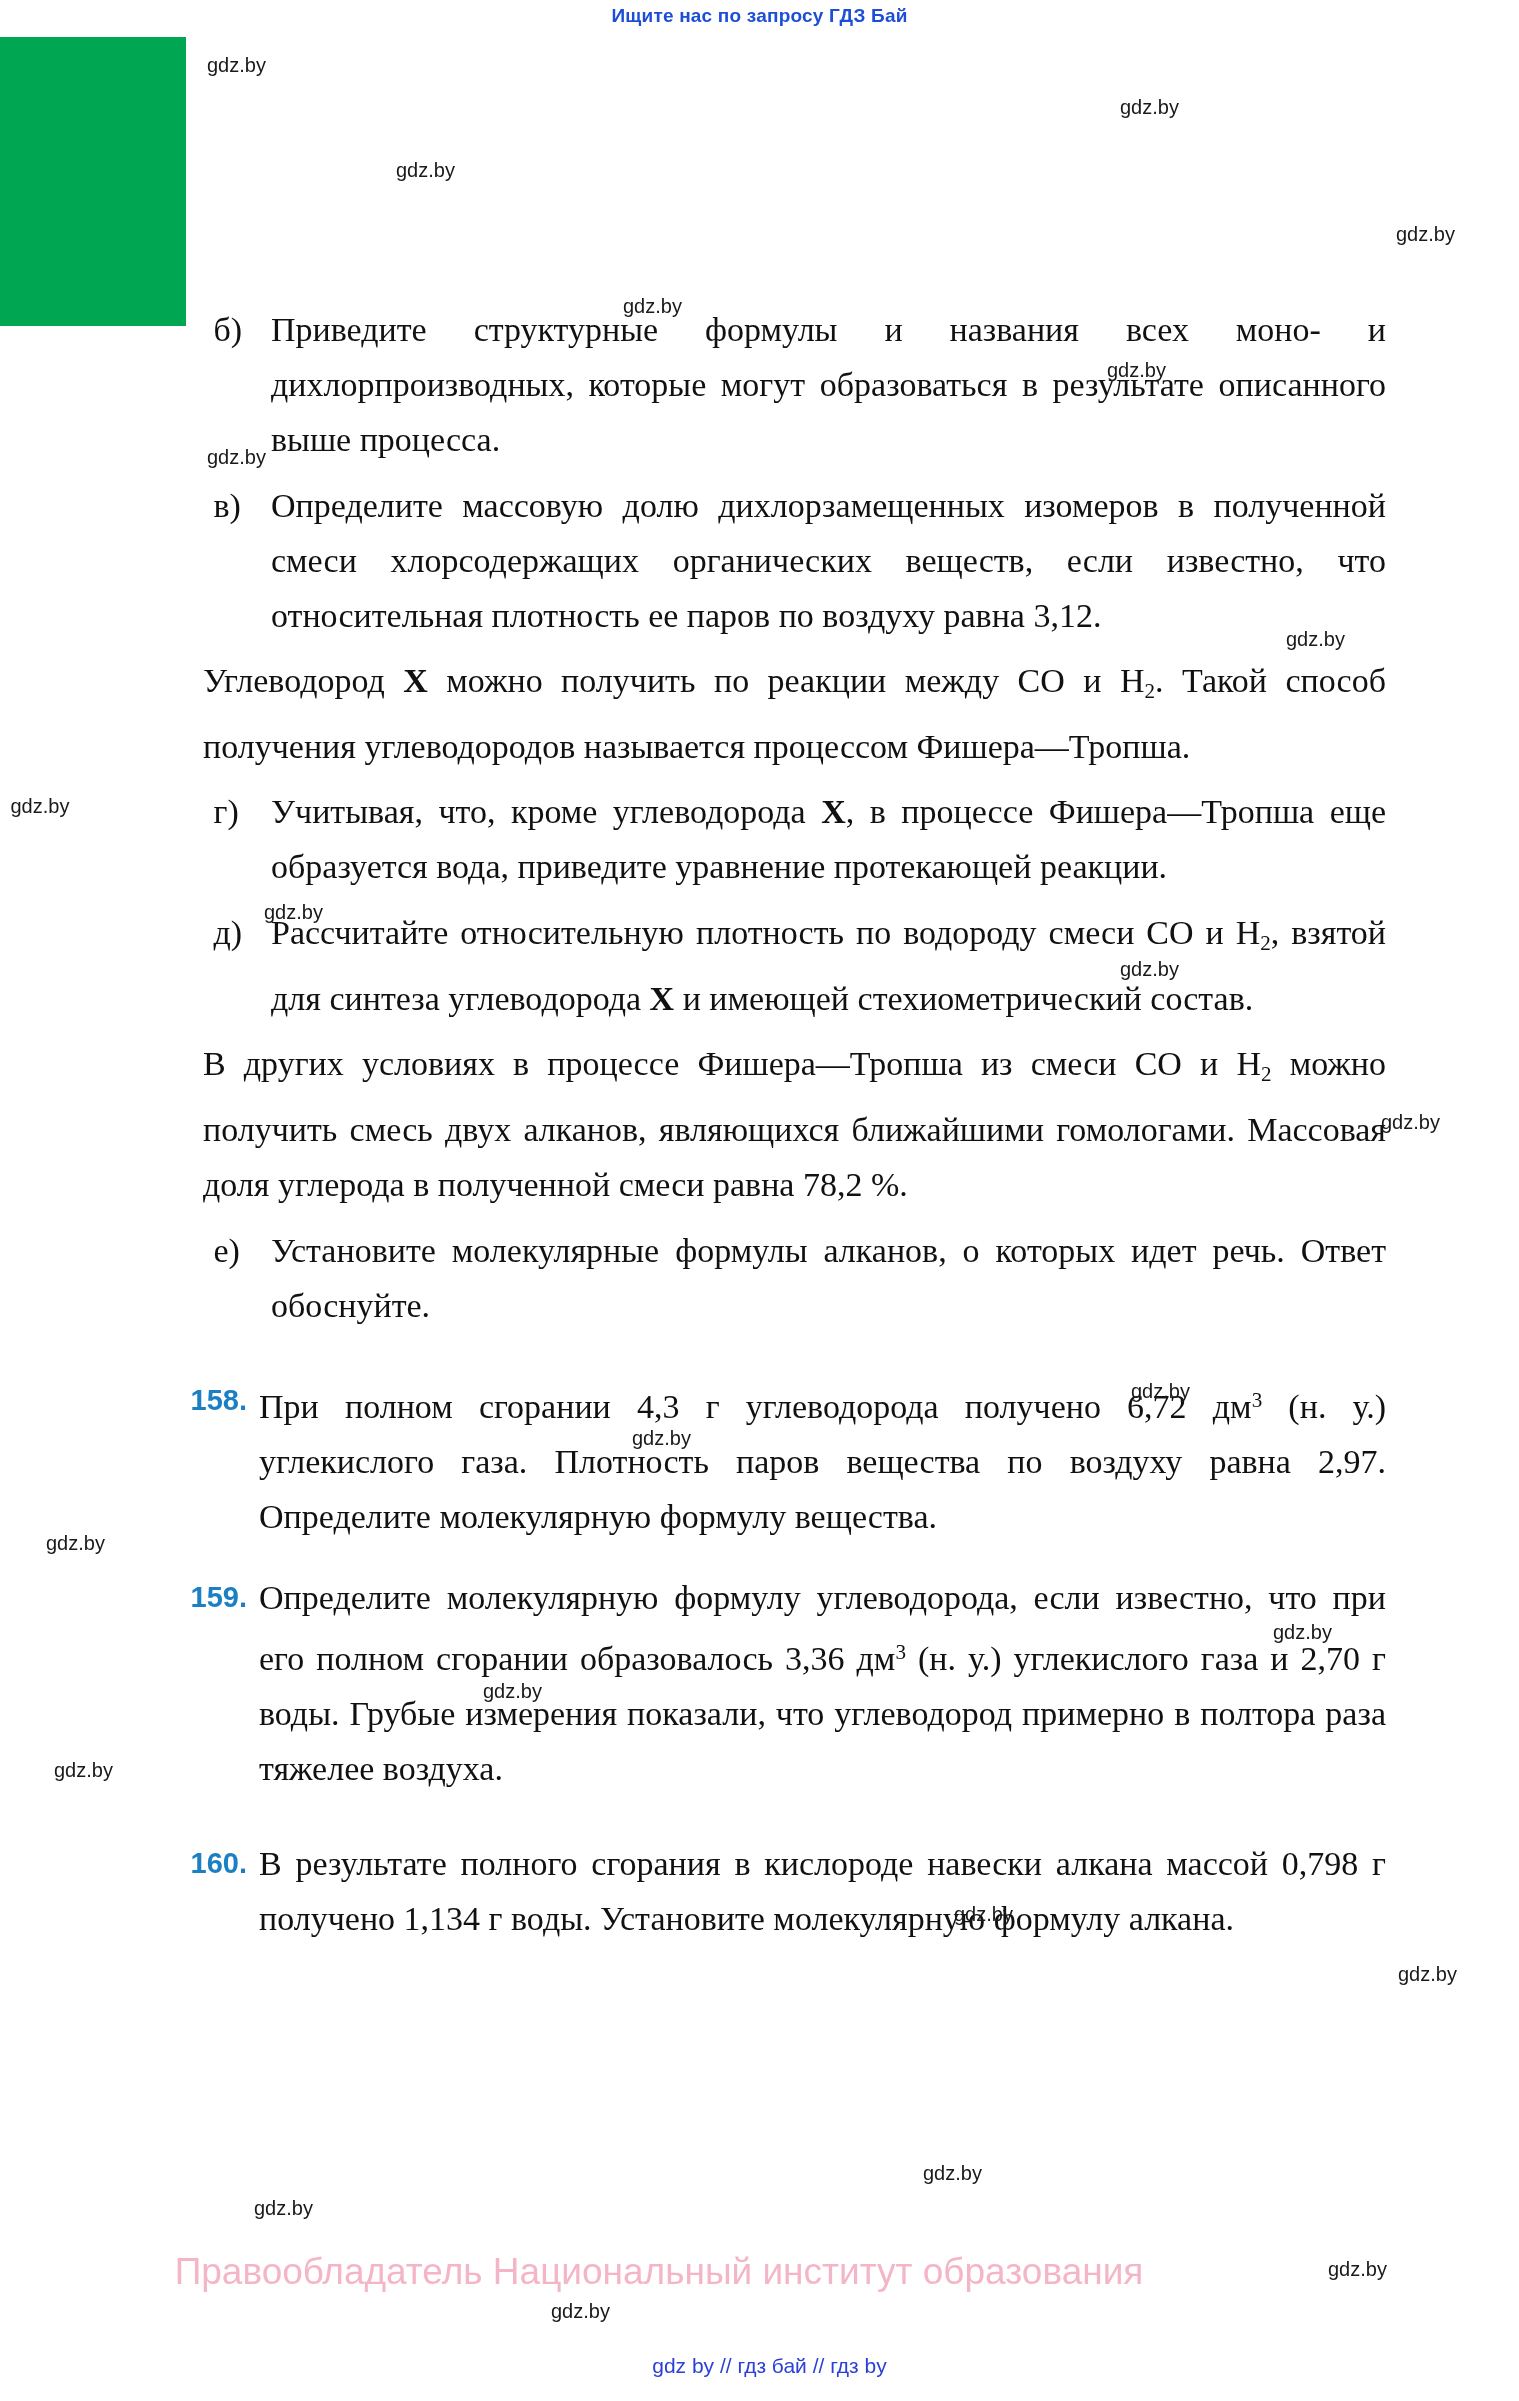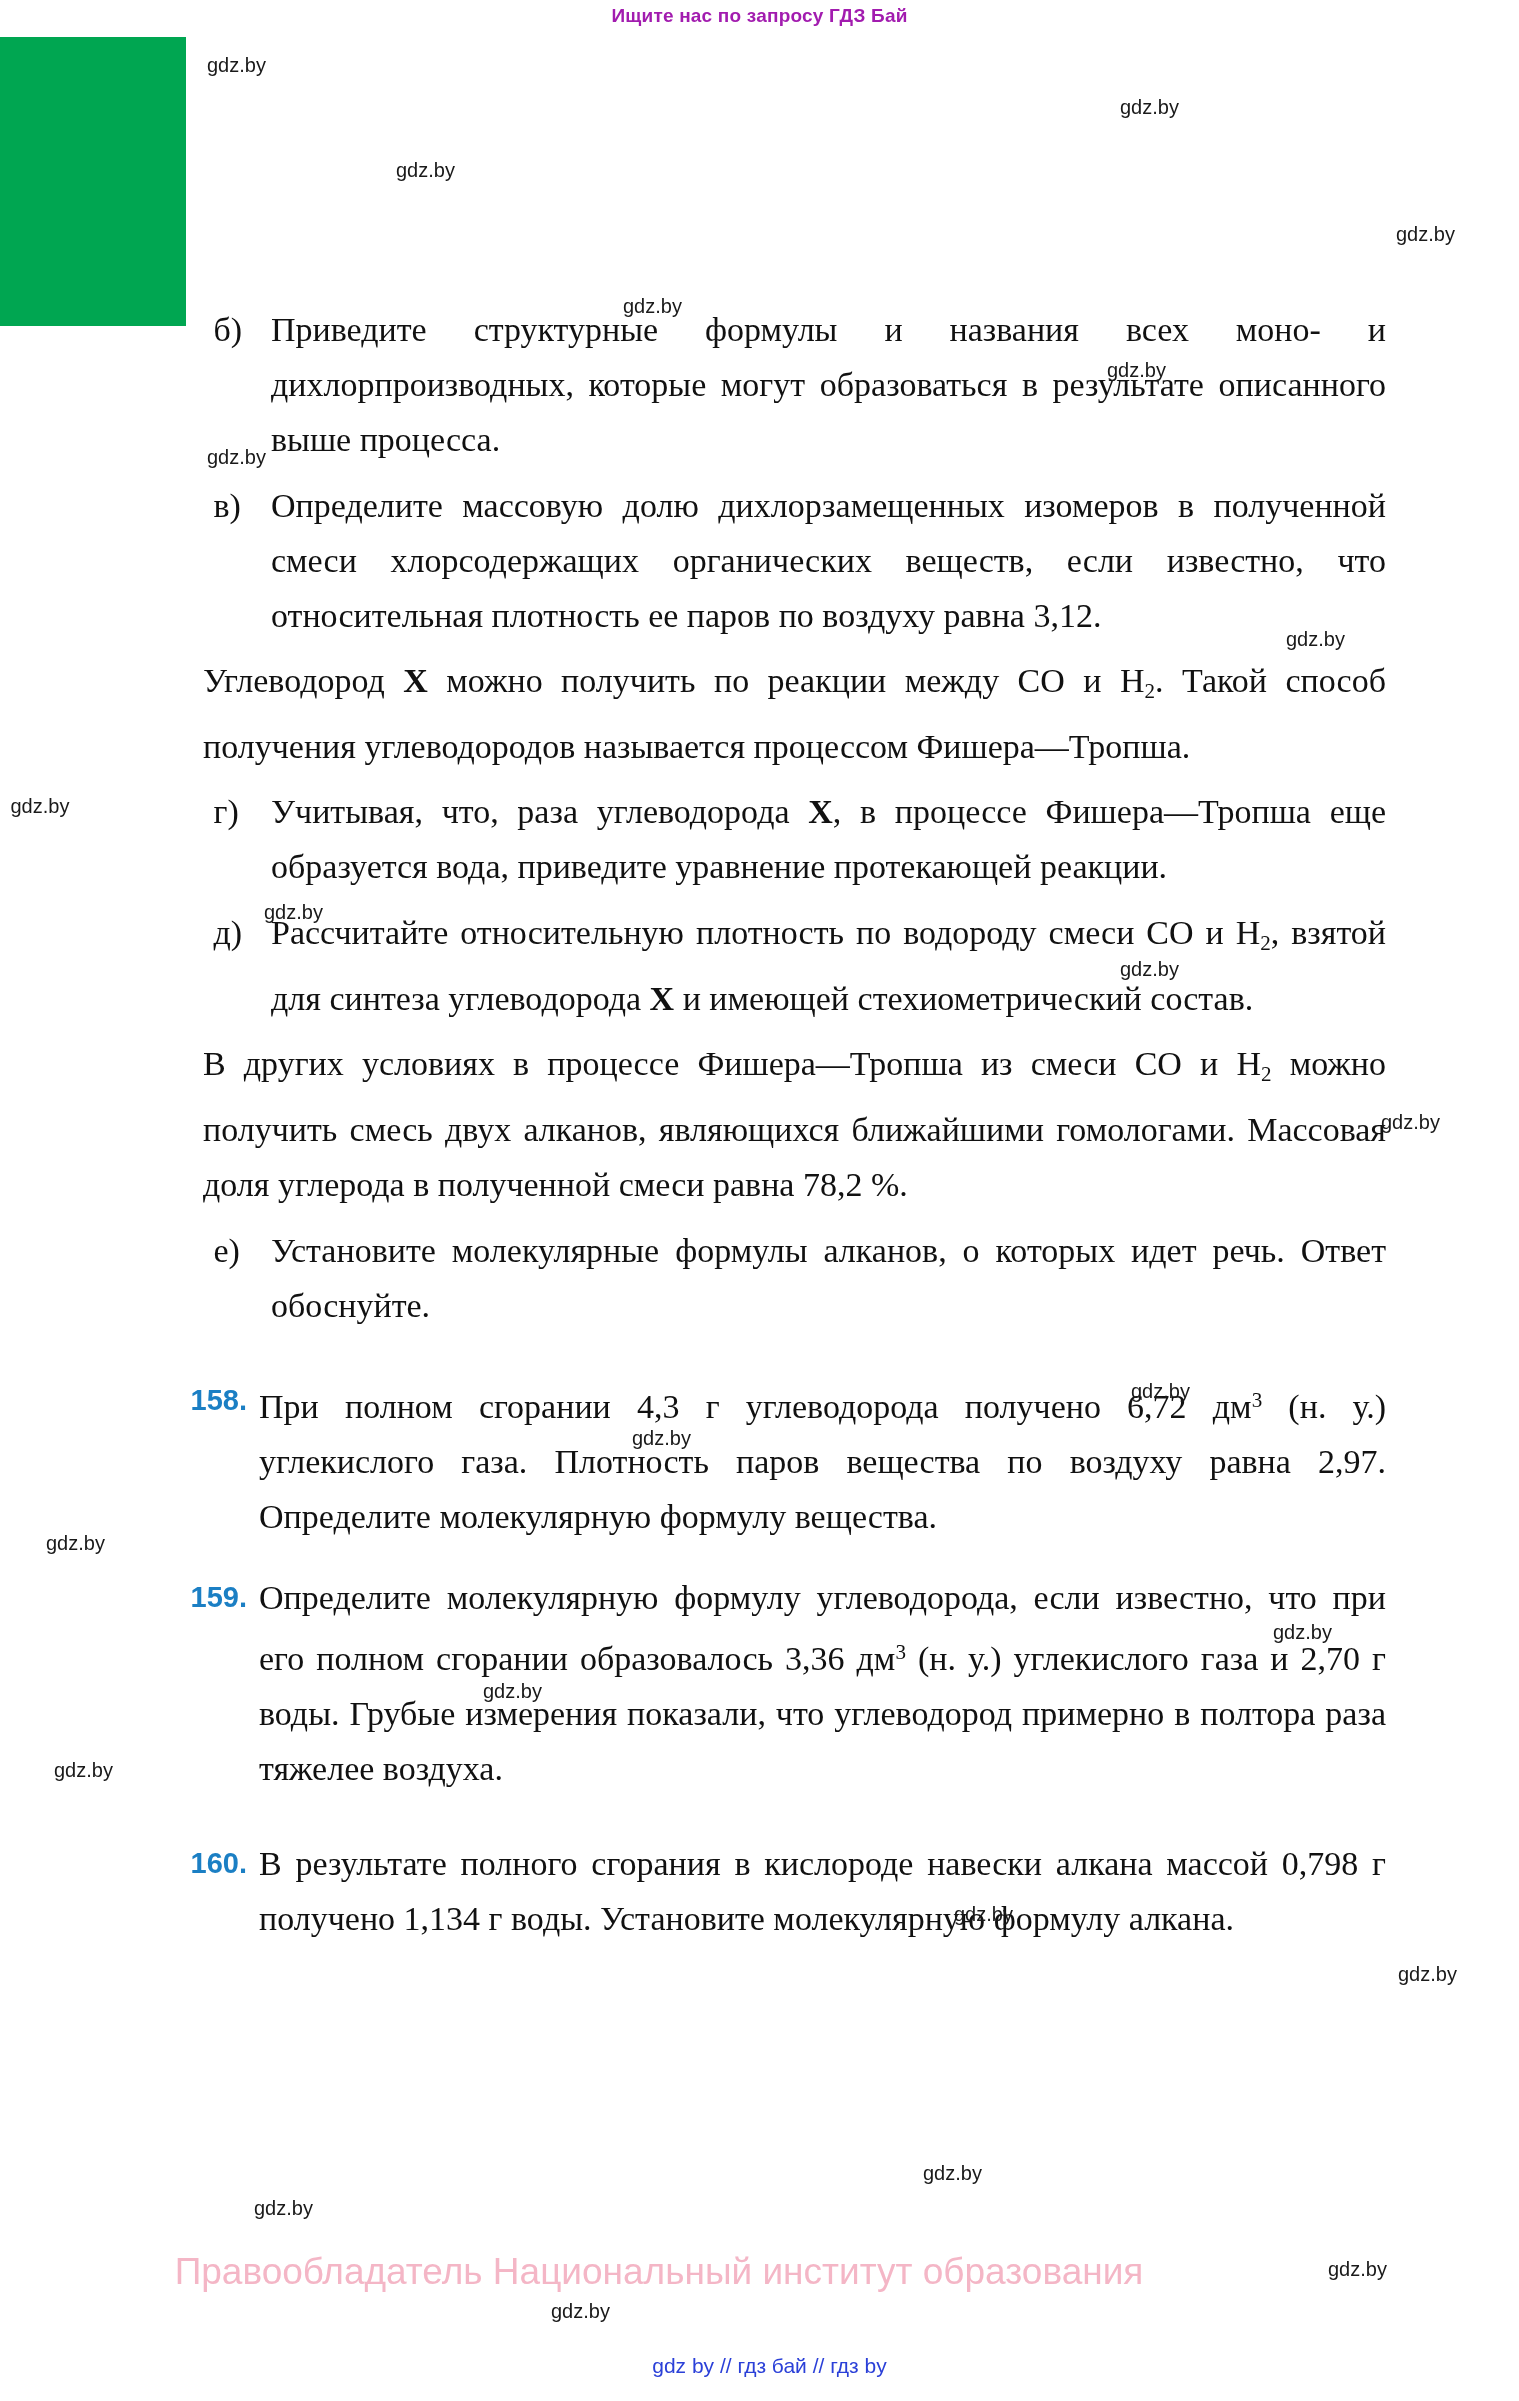--- a/index.html
+++ b/index.html
@@ -23,21 +23,21 @@
   .promo-banner {
     position: absolute;
     top: 5.3px;
     left: 0;
     width: 1519px;
     text-align: center;
     font-family: "Liberation Sans", sans-serif;
     font-weight: bold;
     font-size: 19px;
     letter-spacing: 0.2px;
-    color: #a21caf;
+    color: #1d4ed8;
     white-space: nowrap;
   }
 
   
   .green-block {
     position: absolute;
     left: 0;
     top: 37px;
     width: 186px;
     height: 289px;
@@ -207,21 +207,21 @@
     <div class="gap-sm"></div>
 
     <div class="para noindent">
       <span>Углеводород </span><span class="bold-var">X</span><span> можно получить по реакции между CO и H</span><sub>2</sub><span>. Такой способ получения углеводородов называется процессом Фишера—Тропша.</span>
     </div>
 
     <div class="gap-sm"></div>
 
     <div class="para hang">
       <span class="marker">г)</span>
-      <span>Учитывая, что, раза углеводорода </span><span class="bold-var">X</span><span>, в процессе Фишера—Тропша еще образуется вода, приведите уравнение протекающей реакции.</span>
+      <span>Учитывая, что, кроме углеводорода </span><span class="bold-var">X</span><span>, в процессе Фишера—Тропша еще образуется вода, приведите уравнение протекающей реакции.</span>
     </div>
 
     <div class="gap-sm"></div>
 
     <div class="para hang">
       <span class="marker">д)</span>
       <span>Рассчитайте относительную плотность по водороду смеси CO и H</span><sub>2</sub><span>, взятой для синтеза углеводорода </span><span class="bold-var">X</span><span> и имеющей стехиометрический состав.</span>
     </div>
 
     <div class="gap-sm"></div>

